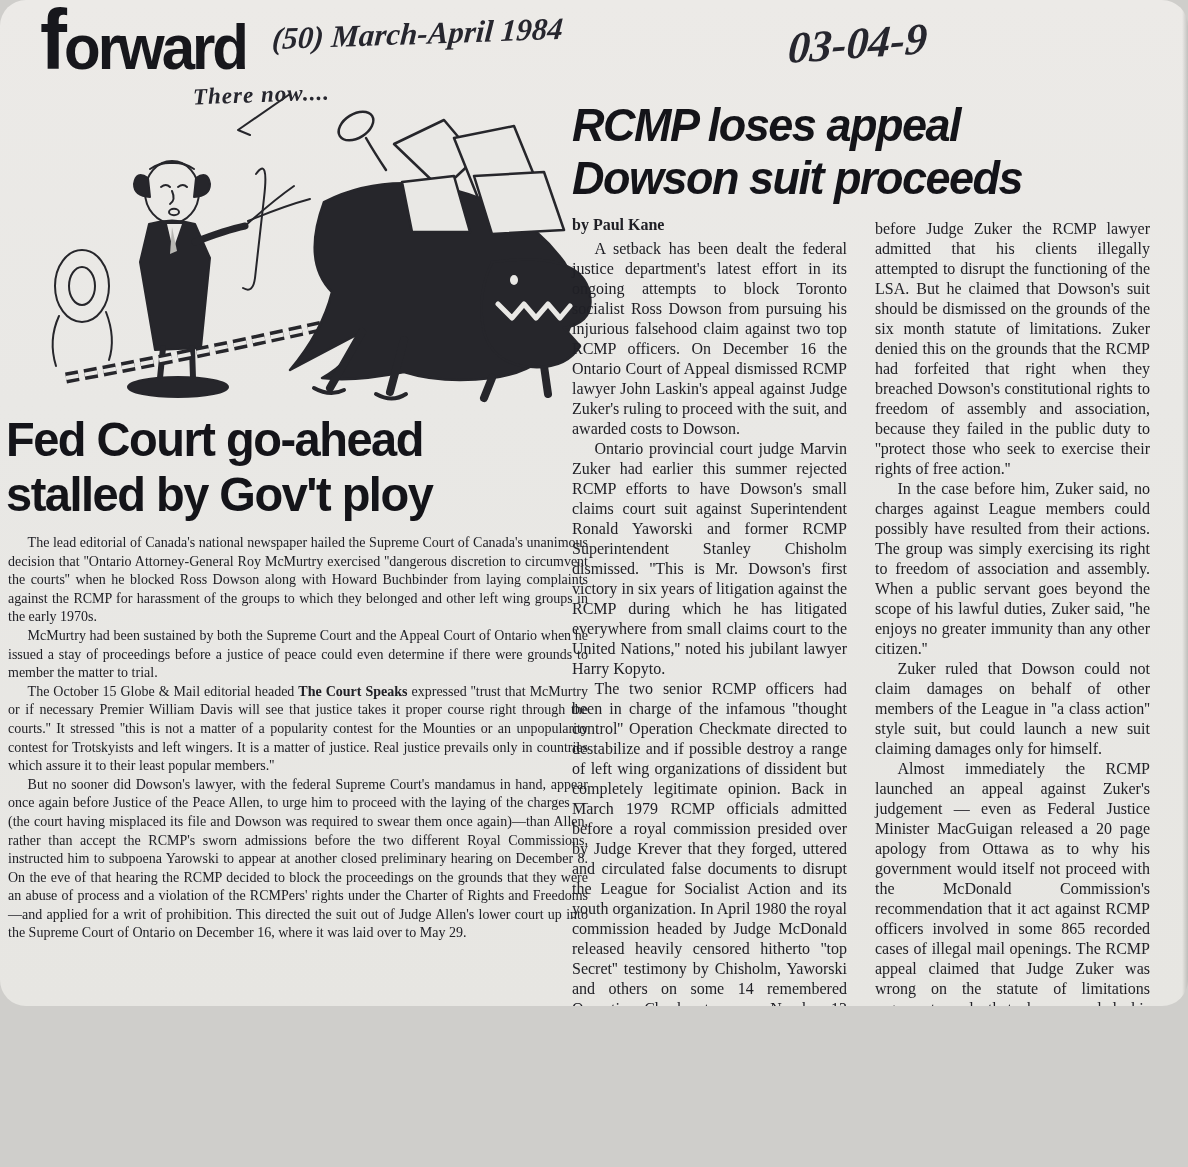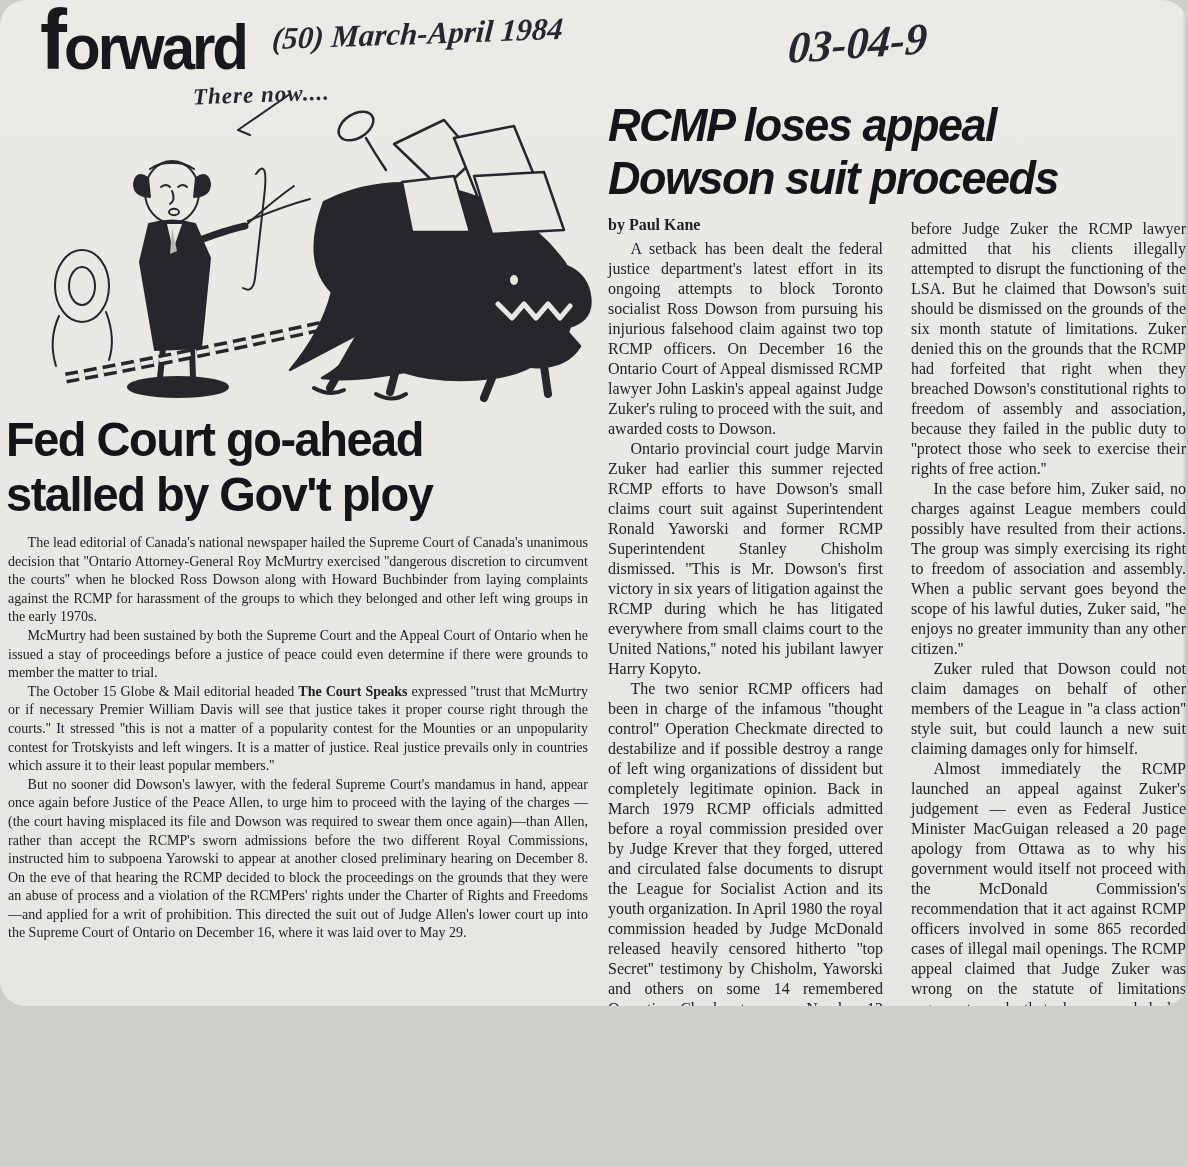--- a/index.html
+++ b/index.html
@@ -40,21 +40,21 @@
     font-size:45px;line-height:1.14;letter-spacing:-1.5px;color:#141419;
     transform:scaleY(1.04);transform-origin:left top;
   }
   
   .body-left{
     position:absolute;left:8px;top:534px;width:580px;
     font-size:14px;line-height:18.6px;text-align:justify;color:#202026;
   }
   .body-left p,.col p{margin:0;text-indent:1.4em;}
   .col p.cont{text-indent:0;}
-  .right-article{position:absolute;left:608px;top:98px;width:578px;}
+  .right-article{position:absolute;left:572px;top:98px;width:578px;}
   .byline{font-size:16px;font-weight:bold;margin:14px 0 4px 0;}
   .cols{display:flex;gap:28px;margin-top:0;font-family:Liberation Serif, serif;}
   .col{flex:1;font-size:16px;line-height:20px;text-align:justify;color:#202026;}
   .col2{padding-top:18px;}
   b.inline{font-weight:bold;margin-top:40px;}
   svg .ink{stroke:#26262b;}
 </style>
 </head>
 <body>
 

